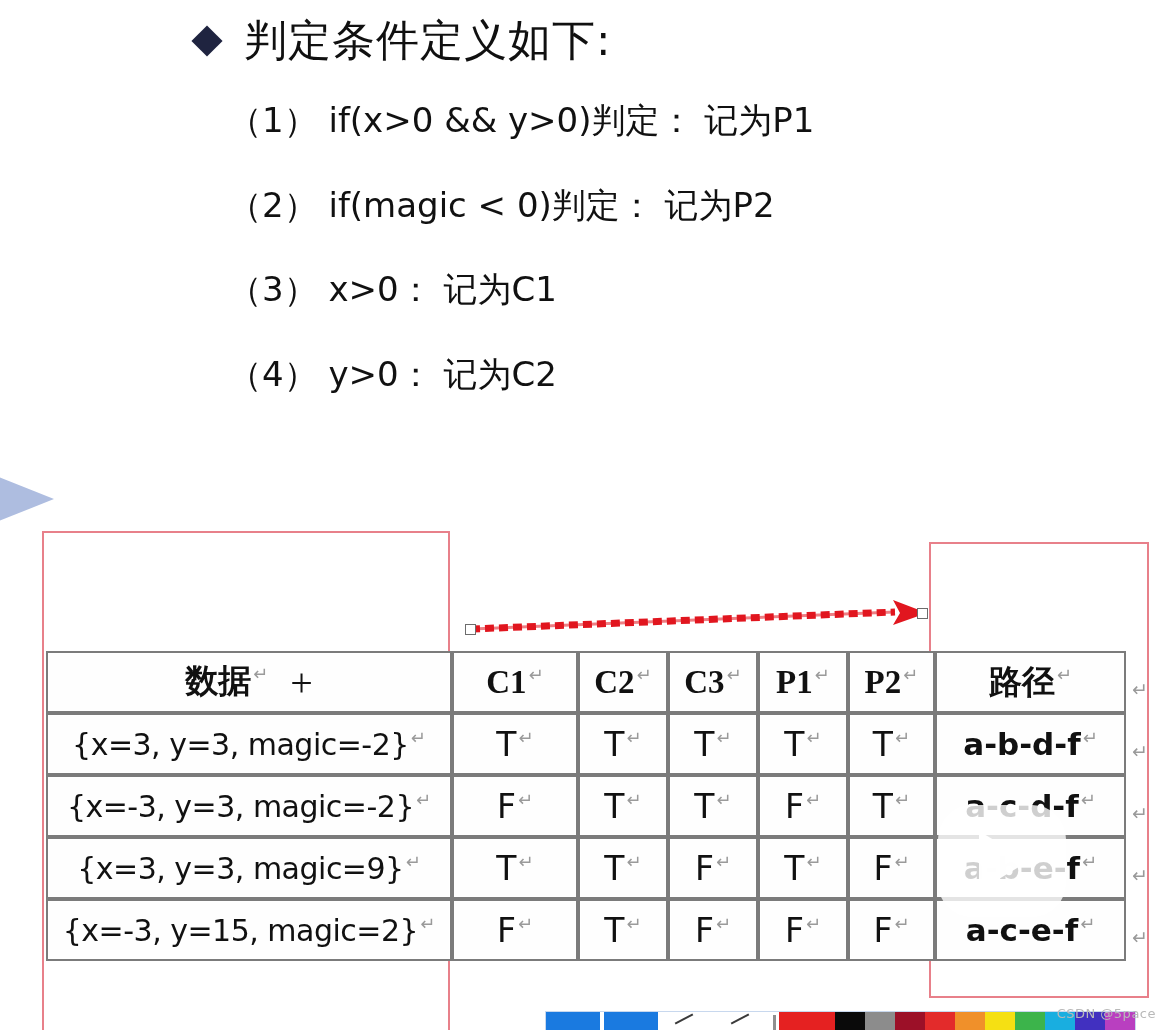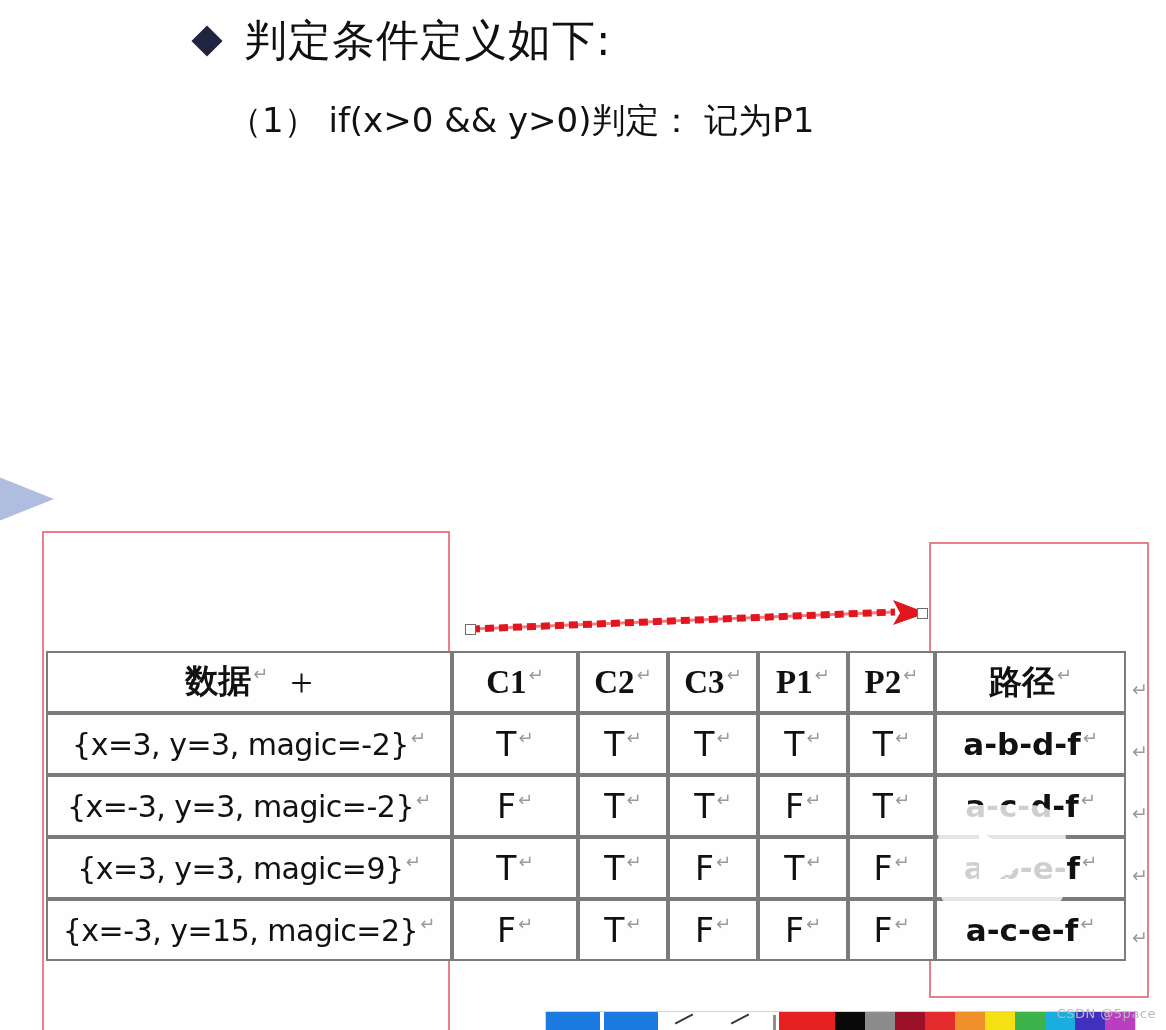--- a/index.html
+++ b/index.html
@@ -137,20 +137,23 @@
 <div id="stage">
 
   <div id="blue-tri"></div>
 
   <div class="bullet-row" style="left:196px;top:12px;">
     <span class="diamond"></span>
     <span class="bullet-title">判定条件定义如下:</span>
   </div>
 
   <div class="listline" style="left:228px;top:98px;">（1） if(x&gt;0 &amp;&amp; y&gt;0)判定： 记为P1</div>
+  <div class="listline" style="left:228px;top:183px;">（2） if(magic &lt; 0)判定： 记为P2</div>
+  <div class="listline" style="left:228px;top:267px;">（3） x&gt;0： 记为C1</div>
+  <div class="listline" style="left:228px;top:352px;">（4） y&gt;0： 记为C2</div>
 
   <div class="red-rect" id="red-rect-left"></div>
   <div class="red-rect" id="red-rect-right"></div>
 
 
   <div id="arrow-wrap">
     <svg width="480" height="46" viewBox="0 0 480 46">
       <line x1="16" y1="29" x2="440" y2="12" stroke="#e1161f" stroke-width="7" stroke-dasharray="9 5"></line>
       <line x1="16" y1="29" x2="440" y2="12" stroke="#e1161f" stroke-width="3" opacity="0.55"></line>
       <polygon points="438,0 472,13 438,25 445,13" fill="#e1161f"></polygon>

